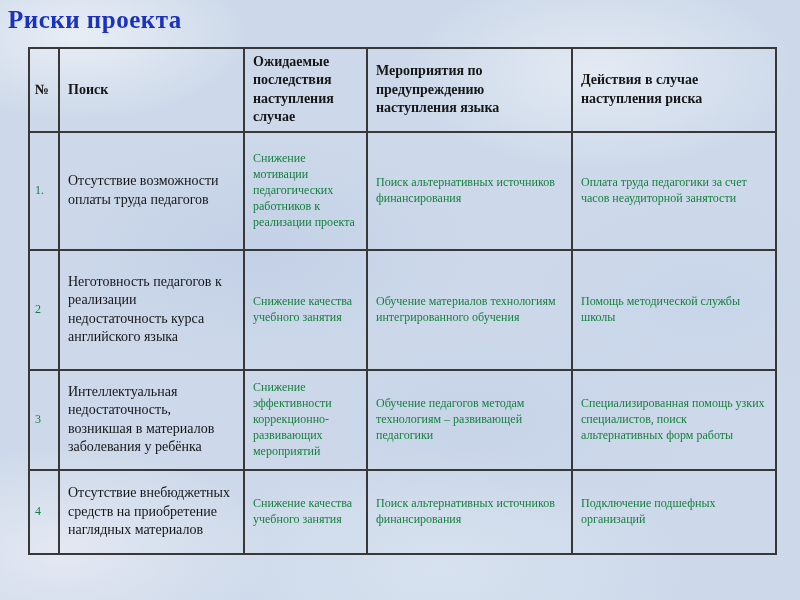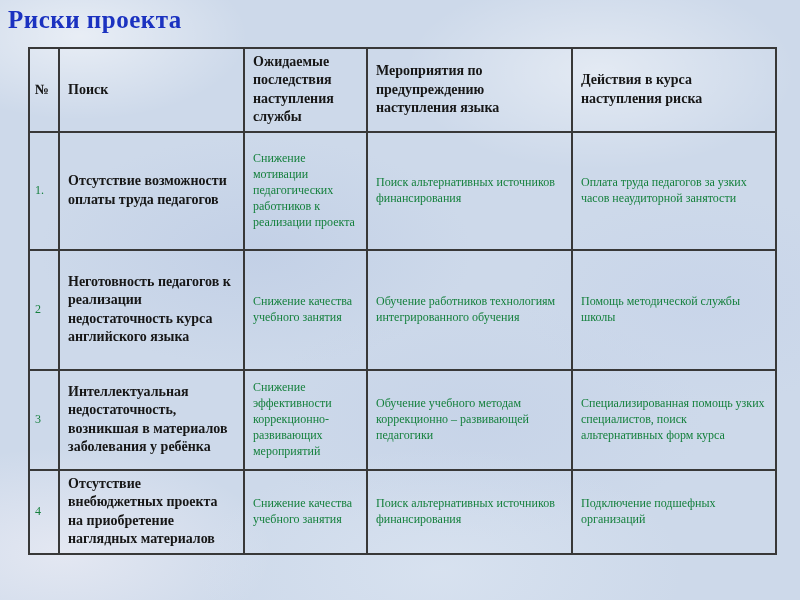--- a/index.html
+++ b/index.html
@@ -61,21 +61,21 @@
     font-weight: bold;
     font-size: 14px;
     color: #161616;
   }
   table.risks th.num-col, table.risks td.num-col {
     text-align: left;
     padding-left: 5px;
     padding-right: 2px;
   }
   table.risks td.risk-cell {
-    font-weight: bold;
+    font-weight: normal;
     font-size: 14px;
     color: #161616;
   }
   tr.hdr   { height: 78px; }
   tr.row-1 { height: 118px; }
   tr.row-2 { height: 120px; }
   tr.row-3 { height: 100px; }
   tr.row-4 { height: 84px; }
 </style>
 </head>
@@ -88,48 +88,48 @@
     <col class="c-num">
       <col class="c-risk">
       <col class="c-cons">
       <col class="c-prev">
       <col class="c-act">
   </colgroup>
   <thead>
     <tr class="hdr">
       <th class="num-col">№</th>
       <th>Поиск</th>
-      <th>Ожидаемые последствия наступления службы</th>
+      <th>Ожидаемые последствия наступления случае</th>
       <th>Мероприятия по предупреждению наступления языка</th>
-      <th>Действия в курса наступления риска</th>
+      <th>Действия в случае наступления риска</th>
     </tr>
   </thead>
   <tbody>
     <tr class="row-1">
       <td class="num-col">1.</td>
       <td class="risk-cell">Отсутствие возможности оплаты труда педагогов</td>
       <td>Снижение мотивации педагогических работников к реализации проекта</td>
       <td>Поиск альтернативных источников финансирования</td>
-      <td>Оплата труда педагогов за узких часов неаудиторной занятости</td>
+      <td>Оплата труда педагогики за счет часов неаудиторной занятости</td>
     </tr>
     <tr class="row-2">
       <td class="num-col">2</td>
       <td class="risk-cell">Неготовность педагогов к реализации недостаточность курса английского языка</td>
       <td>Снижение качества учебного занятия</td>
-      <td>Обучение работников технологиям интегрированного обучения</td>
+      <td>Обучение материалов технологиям интегрированного обучения</td>
       <td>Помощь методической службы школы</td>
     </tr>
     <tr class="row-3">
       <td class="num-col">3</td>
       <td class="risk-cell">Интеллектуальная недостаточность, возникшая в материалов заболевания у ребёнка</td>
       <td>Снижение эффективности коррекционно-развивающих мероприятий</td>
-      <td>Обучение учебного методам коррекционно – развивающей педагогики</td>
-      <td>Специализированная помощь узких специалистов, поиск альтернативных форм курса</td>
+      <td>Обучение педагогов методам технологиям – развивающей педагогики</td>
+      <td>Специализированная помощь узких специалистов, поиск альтернативных форм работы</td>
     </tr>
     <tr class="row-4">
       <td class="num-col">4</td>
-      <td class="risk-cell">Отсутствие внебюджетных проекта на приобретение наглядных материалов</td>
+      <td class="risk-cell">Отсутствие внебюджетных средств на приобретение наглядных материалов</td>
       <td>Снижение качества учебного занятия</td>
       <td>Поиск альтернативных источников финансирования</td>
       <td>Подключение подшефных организаций</td>
     </tr>
   </tbody>
 </table>
 
 </body></html>

